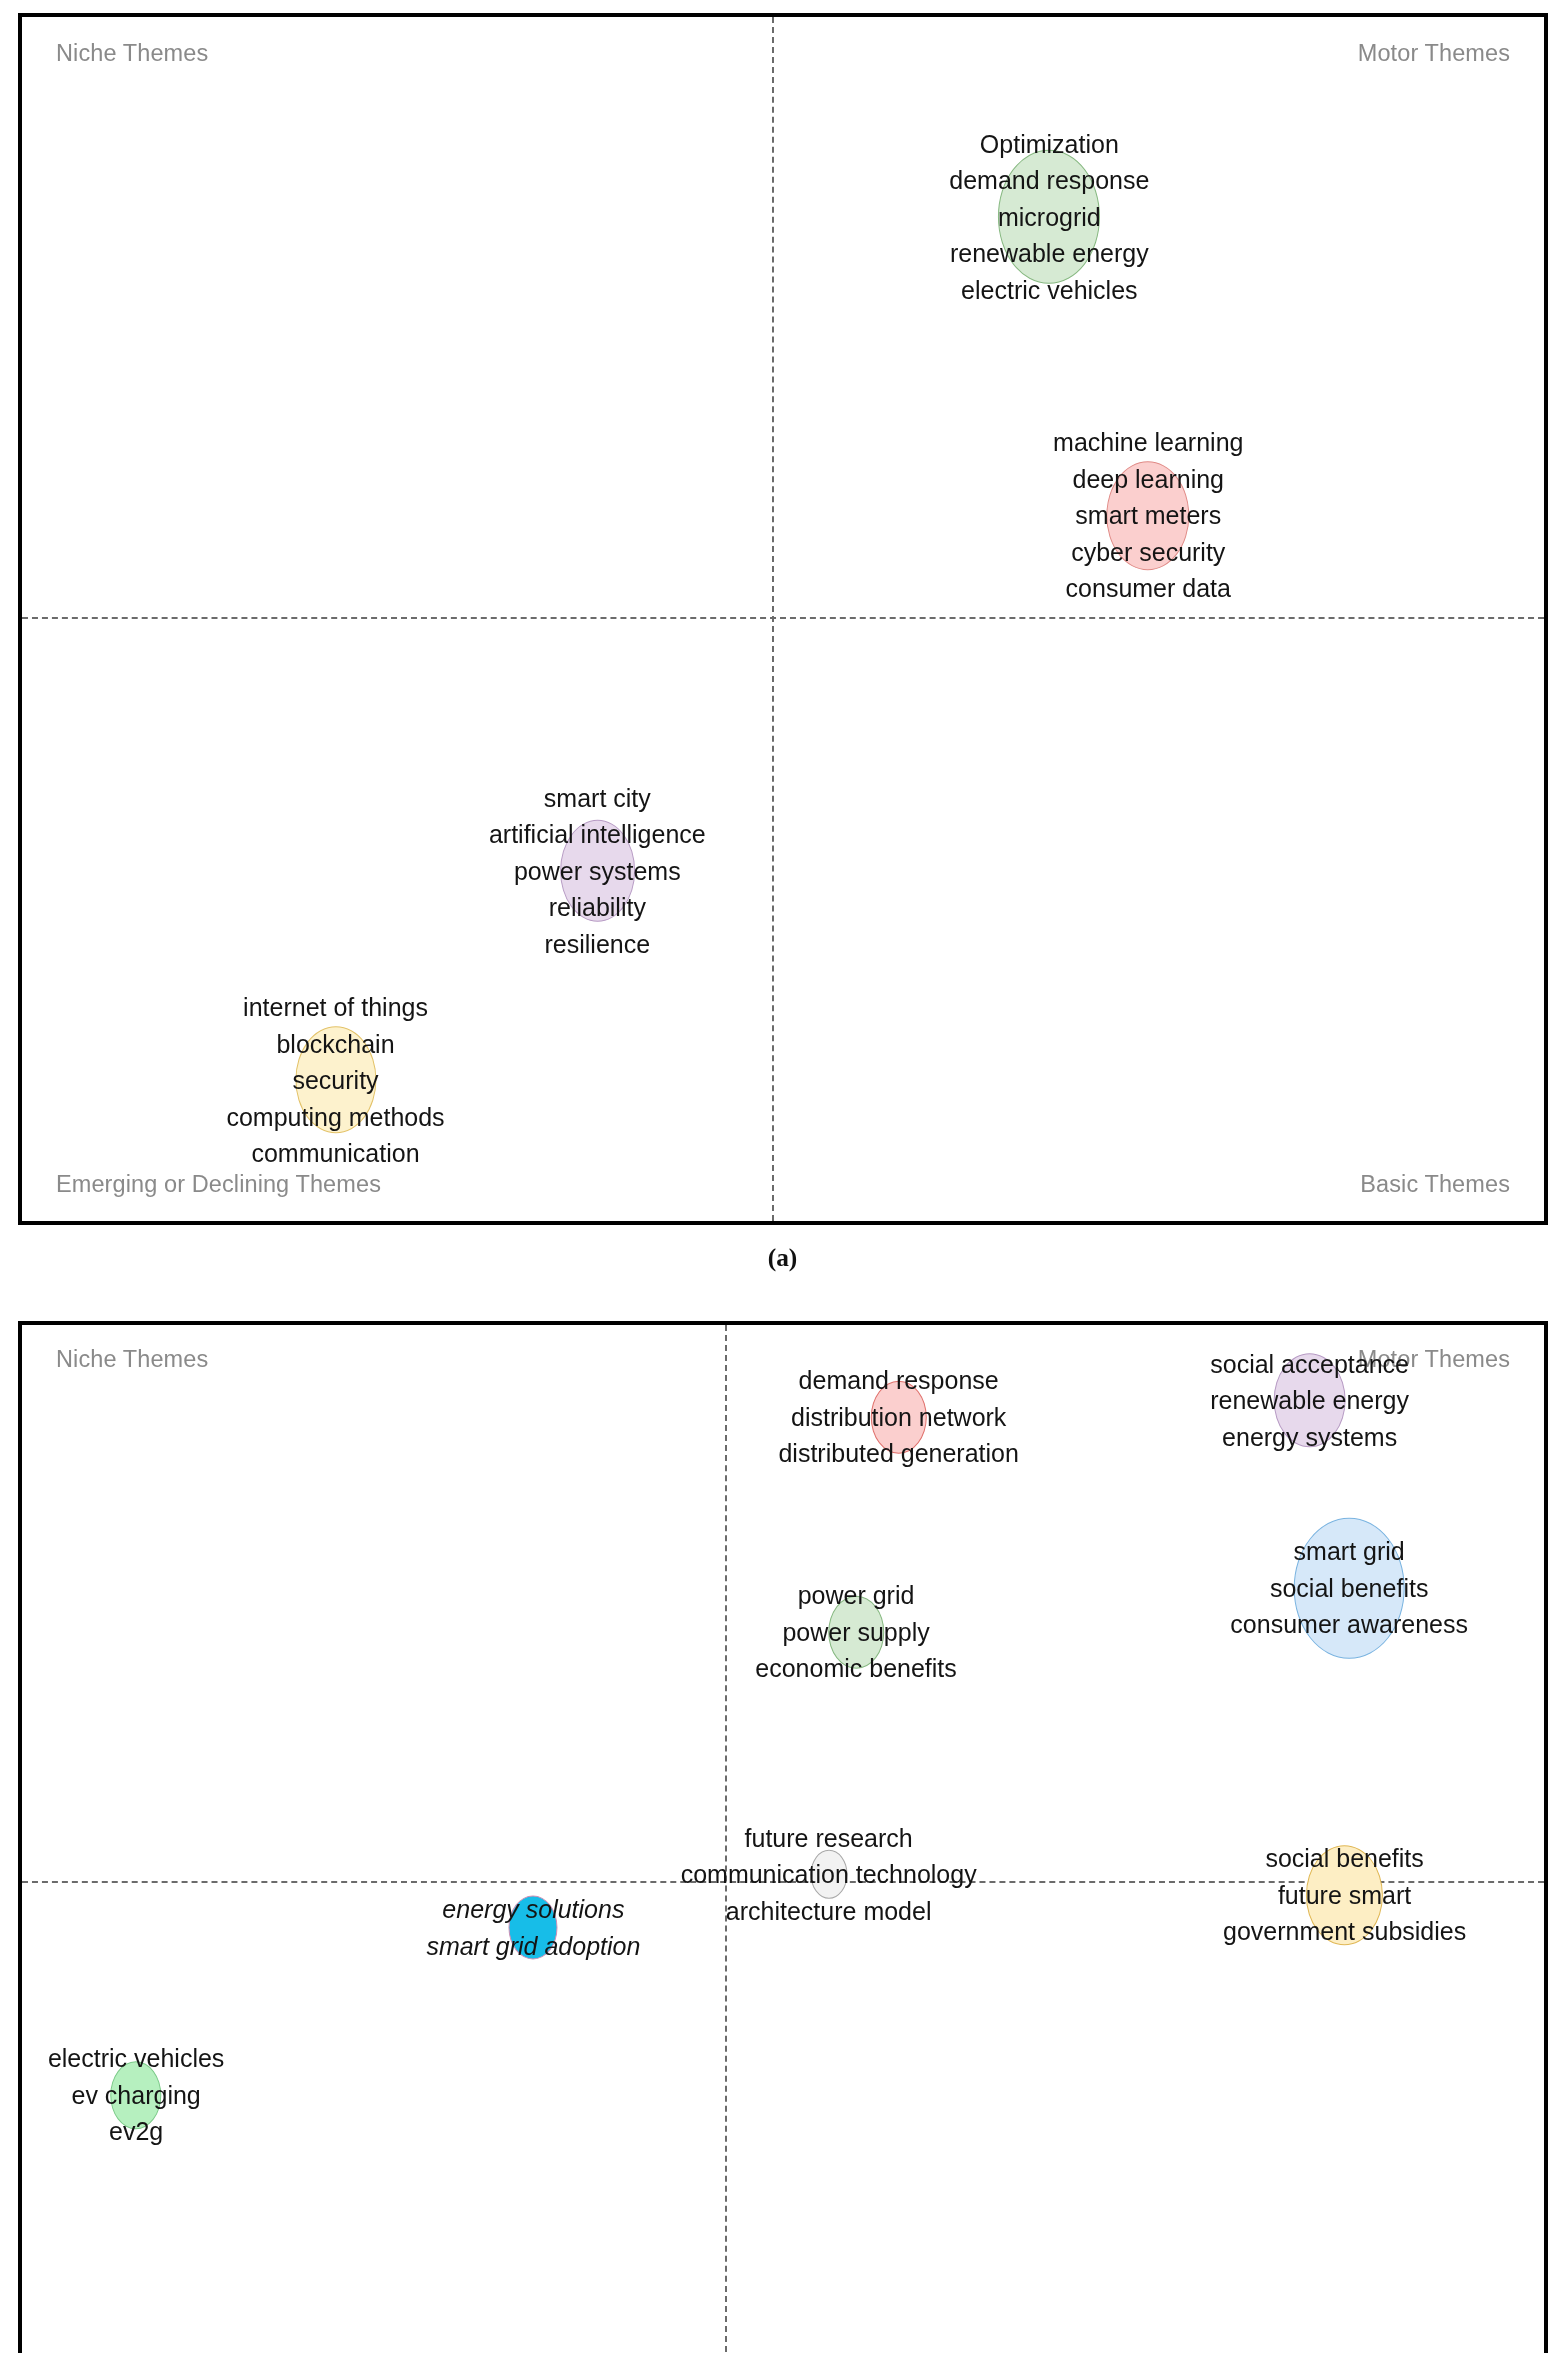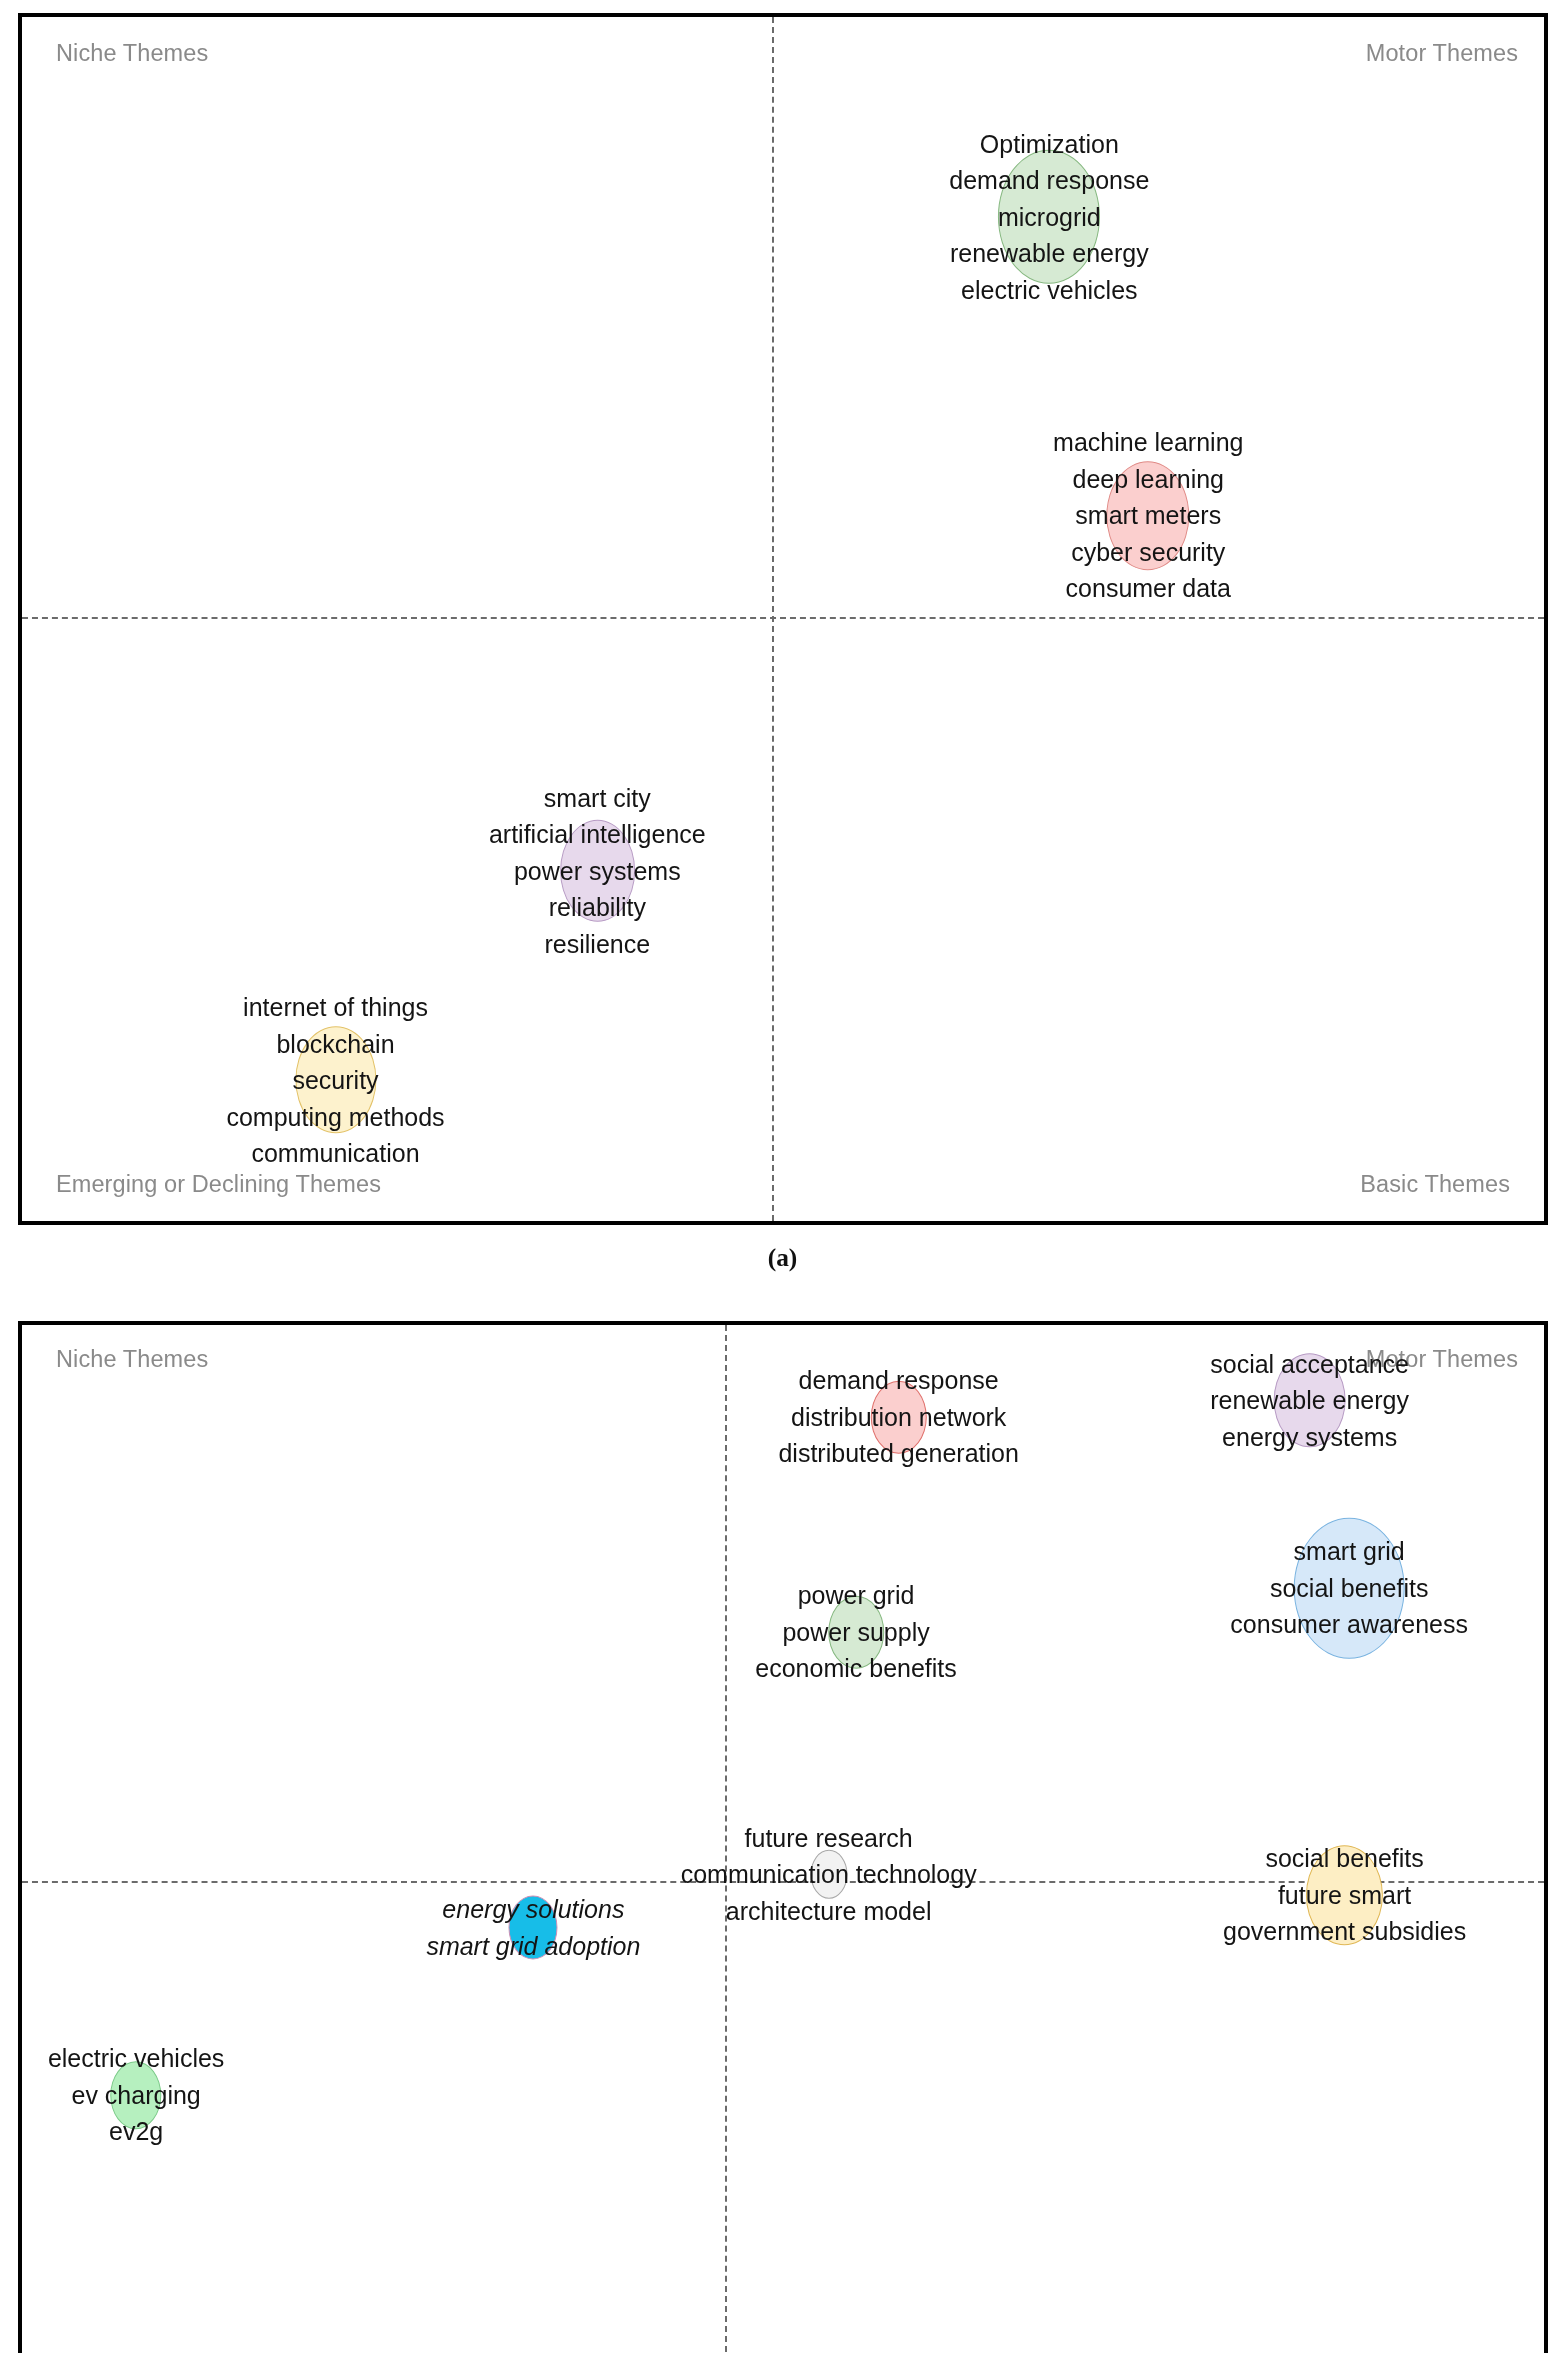--- a/index.html
+++ b/index.html
@@ -60,21 +60,21 @@
 
   
   .corner-label {
     position: absolute;
     font-size: 23.5px;
     color: #8a8a8a;
     letter-spacing: 0.1px;
     white-space: nowrap;
   }
   .corner-tl { left: 34px; }
-  .corner-tr { right: 26px; }
+  .corner-tr { right: 34px; }
   .corner-bl { left: 34px; }
   .corner-br { right: 34px; }
 
   
   .cluster {
     position: absolute;
     transform: translate(-50%, -50%);
     display: flex;
     flex-direction: column;
     align-items: center;

